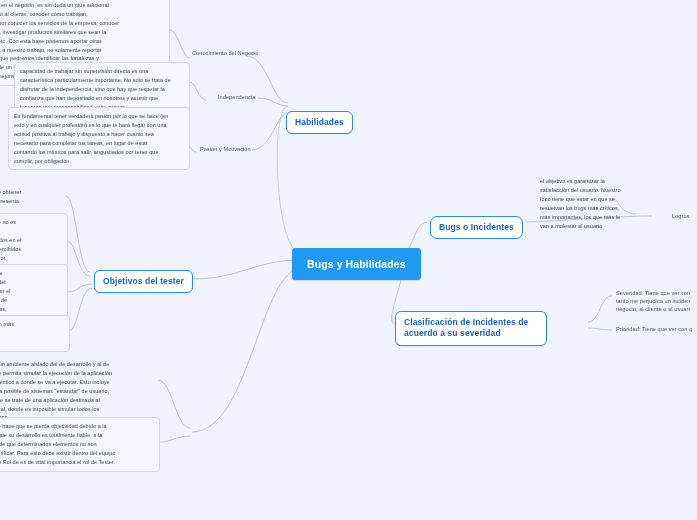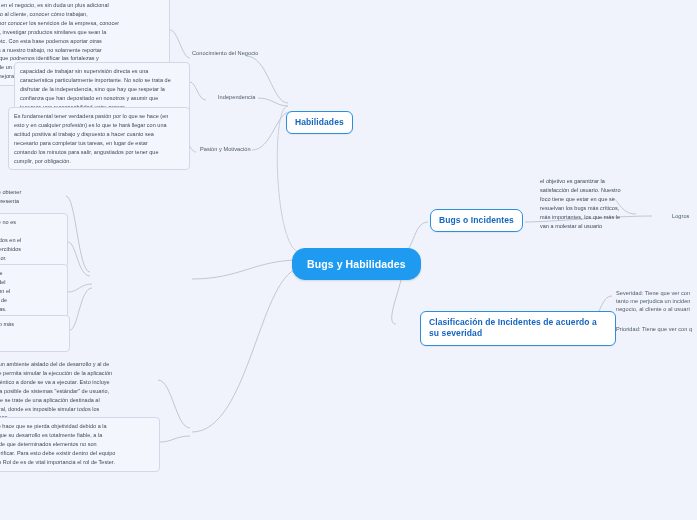--- a/index.html
+++ b/index.html
@@ -27,21 +27,21 @@
     padding:5px 8px;
     letter-spacing:.1px;
     white-space:pre-line;
   }
   .node.root{
     background:#1e9bf0;
     border-color:#1e9bf0;
     color:#ffffff;
     font-size:10.5px;
     padding:8px 14px;
-    border-radius:13px;
+    border-radius:3px;
     box-shadow:0 1px 2px rgba(0,0,0,.12);
   }
   .node.branch{box-shadow:0 1px 1px rgba(0,0,0,.05);}
 
   
   .leaf-label{
     position:absolute;
     font-size:5.6px;
     color:#4a5a68;
     line-height:1.45;
@@ -106,24 +106,25 @@
 
       <path d="M190,428 C176,428 172,380 158,380"></path>
       <path d="M190,436 C176,436 172,442 160,442"></path>
     </g>
   </svg>
 
   <div class="node root" style="left:292px;top:248px;">Bugs y Habilidades</div>
 
   <div class="node branch" style="left:286px;top:111px;">Habilidades</div>
 
-  <div class="node branch" style="left:430px;top:209px;border-radius:7px;">Bugs o Incidentes</div>
-
-  <div class="node branch" style="left:420px;top:311px;width:196px;">Clasificación de Incidentes de acuerdo a su severidad</div>
-
+  <div class="node branch" style="left:430px;top:216px;border-radius:7px;">Bugs o Incidentes</div>
+
+  <div class="node branch" style="left:395px;top:311px;width:152px;">Clasificación de Incidentes de acuerdo a su severidad</div>
+
+  <div class="node branch" style="left:94px;top:270px;">Objetivos del tester</div>
 
 
   <div class="leaf-label" style="left:192px;top:49px;">Conocimiento del Negocio</div>
 
   <div class="leaf-label" style="left:218px;top:93px;">Independencia</div>
 
   <div class="leaf-label" style="left:200px;top:145px;">Pasión y Motivación</div>
 
   <div class="leaf-label" style="left:672px;top:212px;">Logros</div>
 

